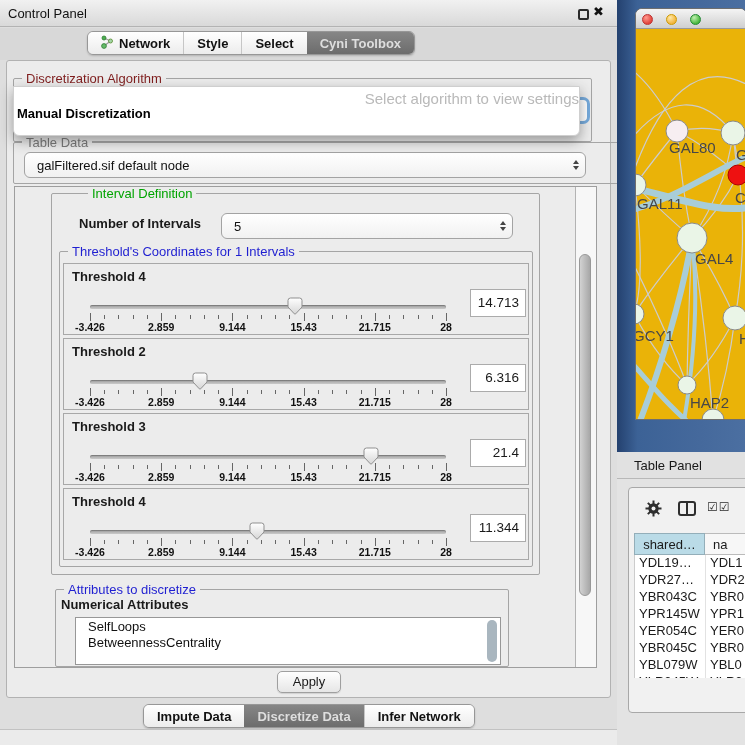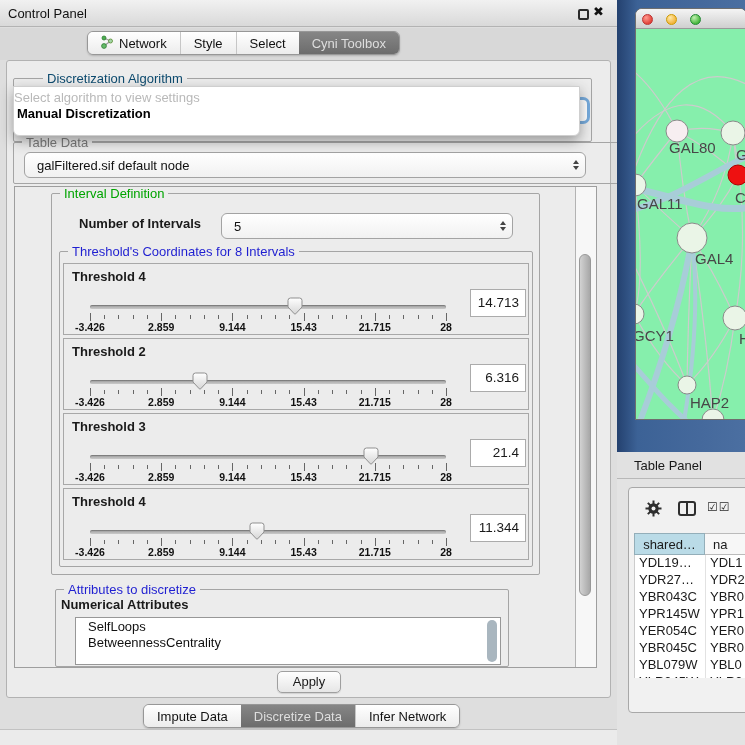--- a/index.html
+++ b/index.html
@@ -9,40 +9,40 @@
   .abs { position:absolute; }
 
   
   #titlebar { left:0; top:0; width:617px; height:27px; background:linear-gradient(#f1f1f1,#d9d9d9); border-bottom:1px solid #b3b3b3; }
   #cp-title { left:8px; top:6px; font-size:13px; color:#111; }
   #float-btn { left:578px; top:9px; width:11px; height:11px; border:2px solid #2a2a2a; border-radius:2px; background:transparent; }
   #close-btn { left:593px; top:4px; font-size:13px; font-weight:bold; color:#111; }
   #tabstrip { left:0; top:28px; width:617px; height:32px; background:#d8d8d8; }
 
   .seg-group { display:inline-flex; border:1px solid #979797; border-radius:6px; overflow:hidden; box-shadow:0 1px 2px rgba(0,0,0,.18); height:24px; }
-  .seg { display:flex; align-items:center; gap:5px; padding:0 13px; font-size:13px; color:#111; background:linear-gradient(#ffffff,#ececec); border-left:1px solid #c6c6c6; white-space:nowrap; }
+  .seg { display:flex; align-items:center; gap:5px; padding:0 13px; font-size:13px; color:#111; background:linear-gradient(#ffffff,#ececec); border-left:1px solid #c6c6c6; white-space:nowrap;font-weight:bold; }
   .seg:first-child { border-left:none; }
   .seg.selected { background:linear-gradient(#868686,#6c6c6c); color:#dedede; border-left:none; }
   #top-tabs { left:87px; top:31px; }
   #bottom-tabs { left:143px; top:704px; }
 
   #main-panel { left:6px; top:60px; width:605px; height:638px; background:#ececec; border:1px solid #b2b2b2; border-radius:3px; }
 
   .fieldset { position:absolute; border:1px solid #a5a5a5; border-radius:2px; }
   .fieldset > .legend { position:absolute; top:-8px; left:8px; background:#ececec; padding:0 4px; font-size:13px; white-space:nowrap; }
-  .legend.green { color:#00a400; }
+  .legend.green { color:#00a400;margin-left:28px; }
   .legend.blue { color:#1f1fd1; }
-  .legend.gray { color:#0c4a6e;margin-left:21px; }
+  .legend.gray { color:#7f1d1d; }
   .legend.dim  { color:#777; }
 
   
   #algo-group { left:13px; top:78px; width:579px; height:64px; }
   #algo-combo-ghost { left:478px; top:97px; width:112px; height:27px; background:#fff; border:3px solid #74a9db; border-radius:7px; z-index:4; }
   #algo-popup { left:13px; top:86px; width:567px; height:50px; background:#fff; border:1px solid #cfcfcf; border-radius:0 0 6px 6px; box-shadow:0 5px 13px rgba(50,50,50,.45); z-index:6; }
-  #popup-placeholder { position:absolute; left:0; top:3px; width:100%; text-align:left; color:#b9b9b9; font-size:13px; }
+  #popup-placeholder { position:absolute; left:0; top:3px; width:100%; text-align:right; color:#b9b9b9; font-size:15px; }
   .popup-item { position:absolute; left:3px; font-size:13px; color:#000; white-space:nowrap; }
 
   #tabledata-group { left:13px; top:142px; width:629px; height:42px; }
   .combo { position:absolute; background:linear-gradient(#ffffff,#f1f1f1); border:1px solid #a3a3a3; border-radius:6px; display:flex; align-items:center; }
   .combo .val { flex:1; padding-left:12px; font-size:13px; color:#111; white-space:nowrap; overflow:hidden; }
   .combo .arrows { width:18px; display:flex; flex-direction:column; align-items:center; gap:2px; }
   .tri-up { width:0; height:0; border-left:3.5px solid transparent; border-right:3.5px solid transparent; border-bottom:4.5px solid #444; }
   .tri-dn { width:0; height:0; border-left:3.5px solid transparent; border-right:3.5px solid transparent; border-top:4.5px solid #444; }
 
   
@@ -79,21 +79,21 @@
   #bottom-strip { left:0; top:729px; width:617px; height:16px; background:#ebebeb; border-top:1px solid #c2c2c2; }
 
   
   #desktop { left:617px; top:0; width:128px; height:452px; background:linear-gradient(90deg,#24416f 0%,#3c6296 16%,#45699c 65%,#4b6fa1 100%); }
   #net-window { left:635px; top:8px; width:112px; height:412px; border-radius:7px 7px 0 0; border:1px solid #6e6e6e; overflow:hidden; background:#fff; }
   #net-titlebar { position:absolute; left:0; top:0; width:100%; height:20px; background:linear-gradient(#f4f4f4,#cfcfcf); border-bottom:1px solid #999; }
   .traffic { position:absolute; top:5px; width:11px; height:11px; border-radius:50%; }
   #tl-red { left:6px; background:radial-gradient(circle at 35% 30%,#ff9a90,#e3443a 70%); border:1px solid #b33; }
   #tl-yellow { left:30px; background:radial-gradient(circle at 35% 30%,#ffe9a8,#f2b43c 70%); border:1px solid #c90; }
   #tl-green { left:54px; background:radial-gradient(circle at 35% 30%,#c0f0b0,#49b83e 70%); border:1px solid #283; }
-  #net-canvas { position:absolute; left:0; top:20px; width:110px; height:390px; background:#86efac; }
+  #net-canvas { position:absolute; left:0; top:20px; width:110px; height:390px; background:#eab308; }
 
   
   #tp-header { left:617px; top:452px; width:128px; height:27px; background:#e1e1e1; border-bottom:1px solid #b8b8b8; }
   #tp-title { left:634px; top:458px; font-size:13px; color:#181818; }
   #tp-bg { left:617px; top:479px; width:128px; height:266px; background:#e3e3e3; }
   #tp-panel { left:628px; top:487px; width:124px; height:226px; background:#f1f1f1; border:1px solid #a8a8a8; border-radius:4px; }
   #tp-toolbar { position:absolute; left:0; top:0; width:100%; height:44px; }
   #gear-ic { position:absolute; left:16px; top:12px; }
   #col-ic { position:absolute; left:49px; top:13px; }
   #checks-ic { position:absolute; left:78px; top:12px; font-family:"DejaVu Sans",sans-serif; font-size:12px; letter-spacing:1px; color:#2b2b2b; }
@@ -166,21 +166,21 @@
     </div>
     <div class="abs" id="num-label">Number of Intervals</div>
     <div class="combo abs" id="num-combo">
       <span class="val">5</span>
       <span class="arrows">
           <span class="tri-up"></span>
           <span class="tri-dn"></span>
         </span>
     </div>
     <div class="fieldset" id="thr-group">
-      <span class="legend blue">Threshold's Coordinates for 8 Intervals</span>
+      <span class="legend blue">Threshold's Coordinates for 1 Intervals</span>
     </div>
     <div id="thr-panels">
         <div class="thr-panel" style="top: 76px;">
           <div class="thr-label">Threshold 4</div>
           <div class="thr-track"></div>
           <div class="thr-thumb" style="left: 223.482px;"><svg width="16" height="18" viewBox="0 0 16 18">
               <defs>
                 <linearGradient id="tg0" x1="0" y1="0" x2="0" y2="1">
                   <stop offset="0" stop-color="#ffffff"></stop>
                   <stop offset="1" stop-color="#d6d6d6"></stop>

